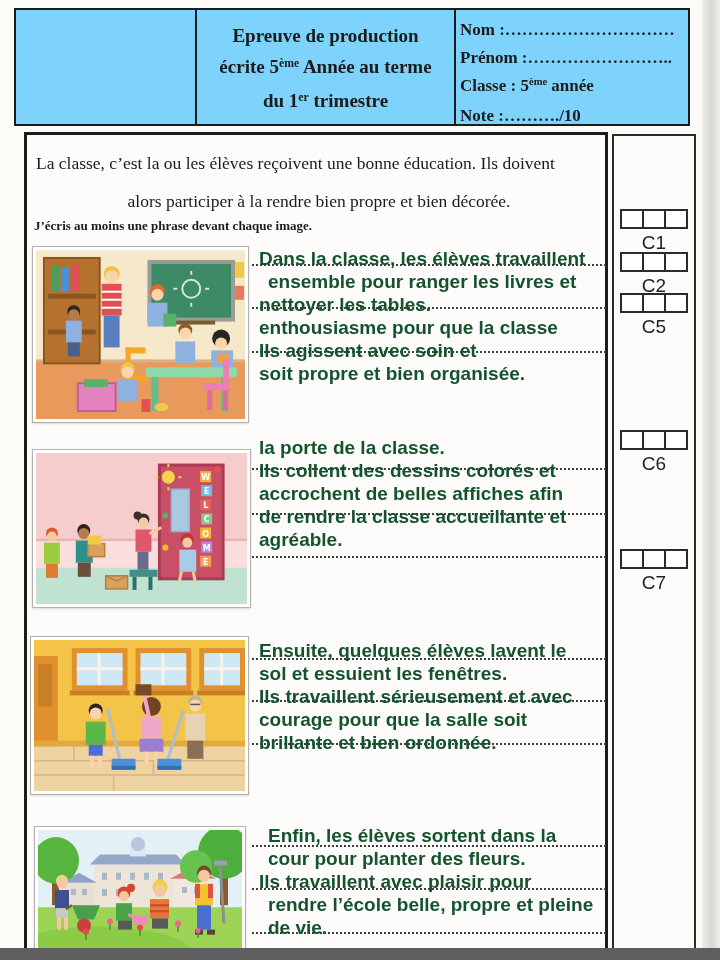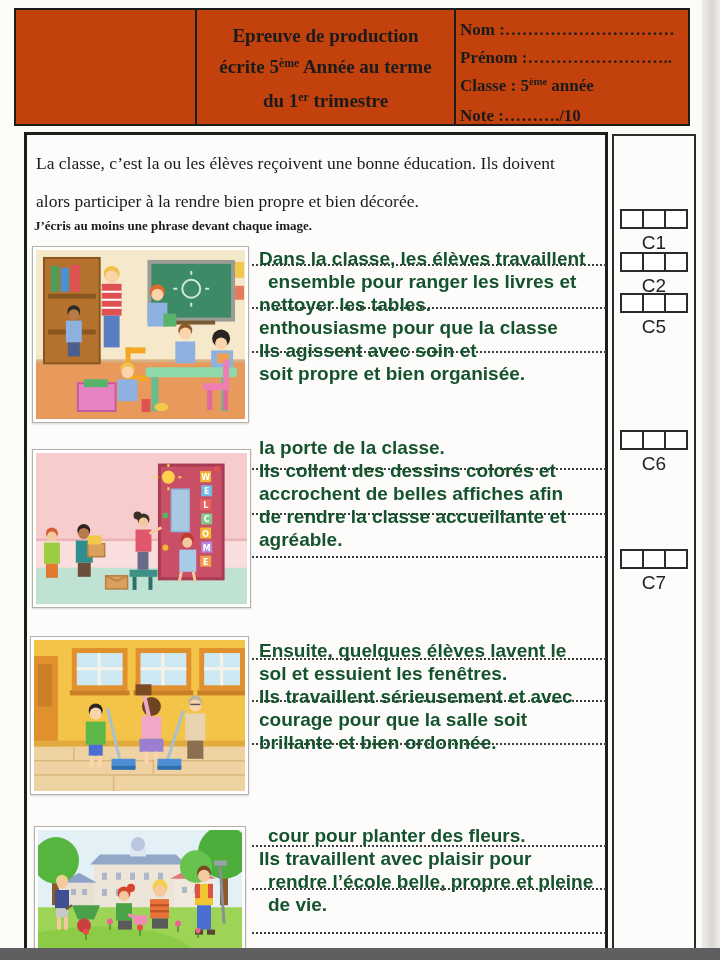--- a/index.html
+++ b/index.html
@@ -8,35 +8,35 @@
     background:#e7e4df;
     font-family:"Liberation Serif",serif;
     color:#1b1b1b;
   }
   .paper{position:absolute;left:0;top:0;width:704px;height:950px;background:#fcfbf8;}
   .edge-right{position:absolute;right:0;top:0;width:18px;height:960px;
     background:linear-gradient(90deg,#efede9 0%,#dad7d2 55%,#efeeea 100%);}
   .bottom-strip{position:absolute;left:0;top:948px;width:720px;height:12px;background:#5f5e60;}
 
   
-  .cell{position:absolute;top:8px;height:118px;border:2.5px solid #1c1c1c;background:#c2410c;box-sizing:border-box;}
+  .cell{position:absolute;top:8px;height:118px;border:2.5px solid #1c1c1c;background:#7dd3fc;box-sizing:border-box;}
   .cell-school{left:14px;width:183px;}
   .cell-title{left:194.5px;width:262px;text-align:center;font-weight:bold;font-size:19px;line-height:31px;padding-top:10px;}
   .cell-info{left:454px;width:236px;font-weight:bold;font-size:17px;line-height:28px;padding:6px 0 0 4px;}
   .sup{font-size:0.62em;position:relative;top:-0.55em;}
 
   
   .main-box{position:absolute;left:24px;top:132px;width:584px;height:830px;
     border:3px solid #1c1c1c;border-bottom:none;box-sizing:border-box;background:#fdfcfa;}
   .comp-col{position:absolute;left:612px;top:134px;width:84px;height:828px;
     border:2px solid #2b2b2b;border-bottom:none;box-sizing:border-box;background:#fdfcfa;}
 
   .intro-line{position:absolute;left:36px;width:566px;font-size:17.5px;white-space:nowrap;}
   .intro-1{top:153px;}
-  .intro-2{top:191px;}
+  .intro-2{top:191px;text-align:center;}
   .instruction{top:218px;left:34px;font-weight:bold;font-size:13px;}
 
   
   .img-frame{position:absolute;background:#fff;border:1.5px solid #b3b1ac;box-shadow:0 1px 2px rgba(0,0,0,.15);
     padding:3px;box-sizing:border-box;}
   .img-frame svg{display:block;width:100%;height:100%;}
 
   
   .ans{position:absolute;width:354px;}
   .red-line{position:relative;z-index:2;height:23px;line-height:23px;
@@ -402,19 +402,20 @@
   <div class="red-line">sol et essuient les fenêtres.</div>
   <div class="red-line">Ils travaillent sérieusement et avec</div>
   <div class="red-line">courage pour que la salle soit</div>
   <div class="red-line">brillante et bien ordonnée.</div>
 </div>
 
 <div class="ans" style="left:252px;top:824px;height:118px">
   <div class="dots" style="top:21px"></div>
   <div class="dots" style="top:64px"></div>
   <div class="dots" style="top:108px"></div>
+  <div class="red-line ind">Enfin, les élèves sortent dans la</div>
   <div class="red-line ind">cour pour planter des fleurs.</div>
   <div class="red-line">Ils travaillent avec plaisir pour</div>
   <div class="red-line ind">rendre l’école belle, propre et pleine</div>
   <div class="red-line ind">de vie.</div>
 </div>
 
 <div class="bottom-strip"></div>
 
 </body></html>

